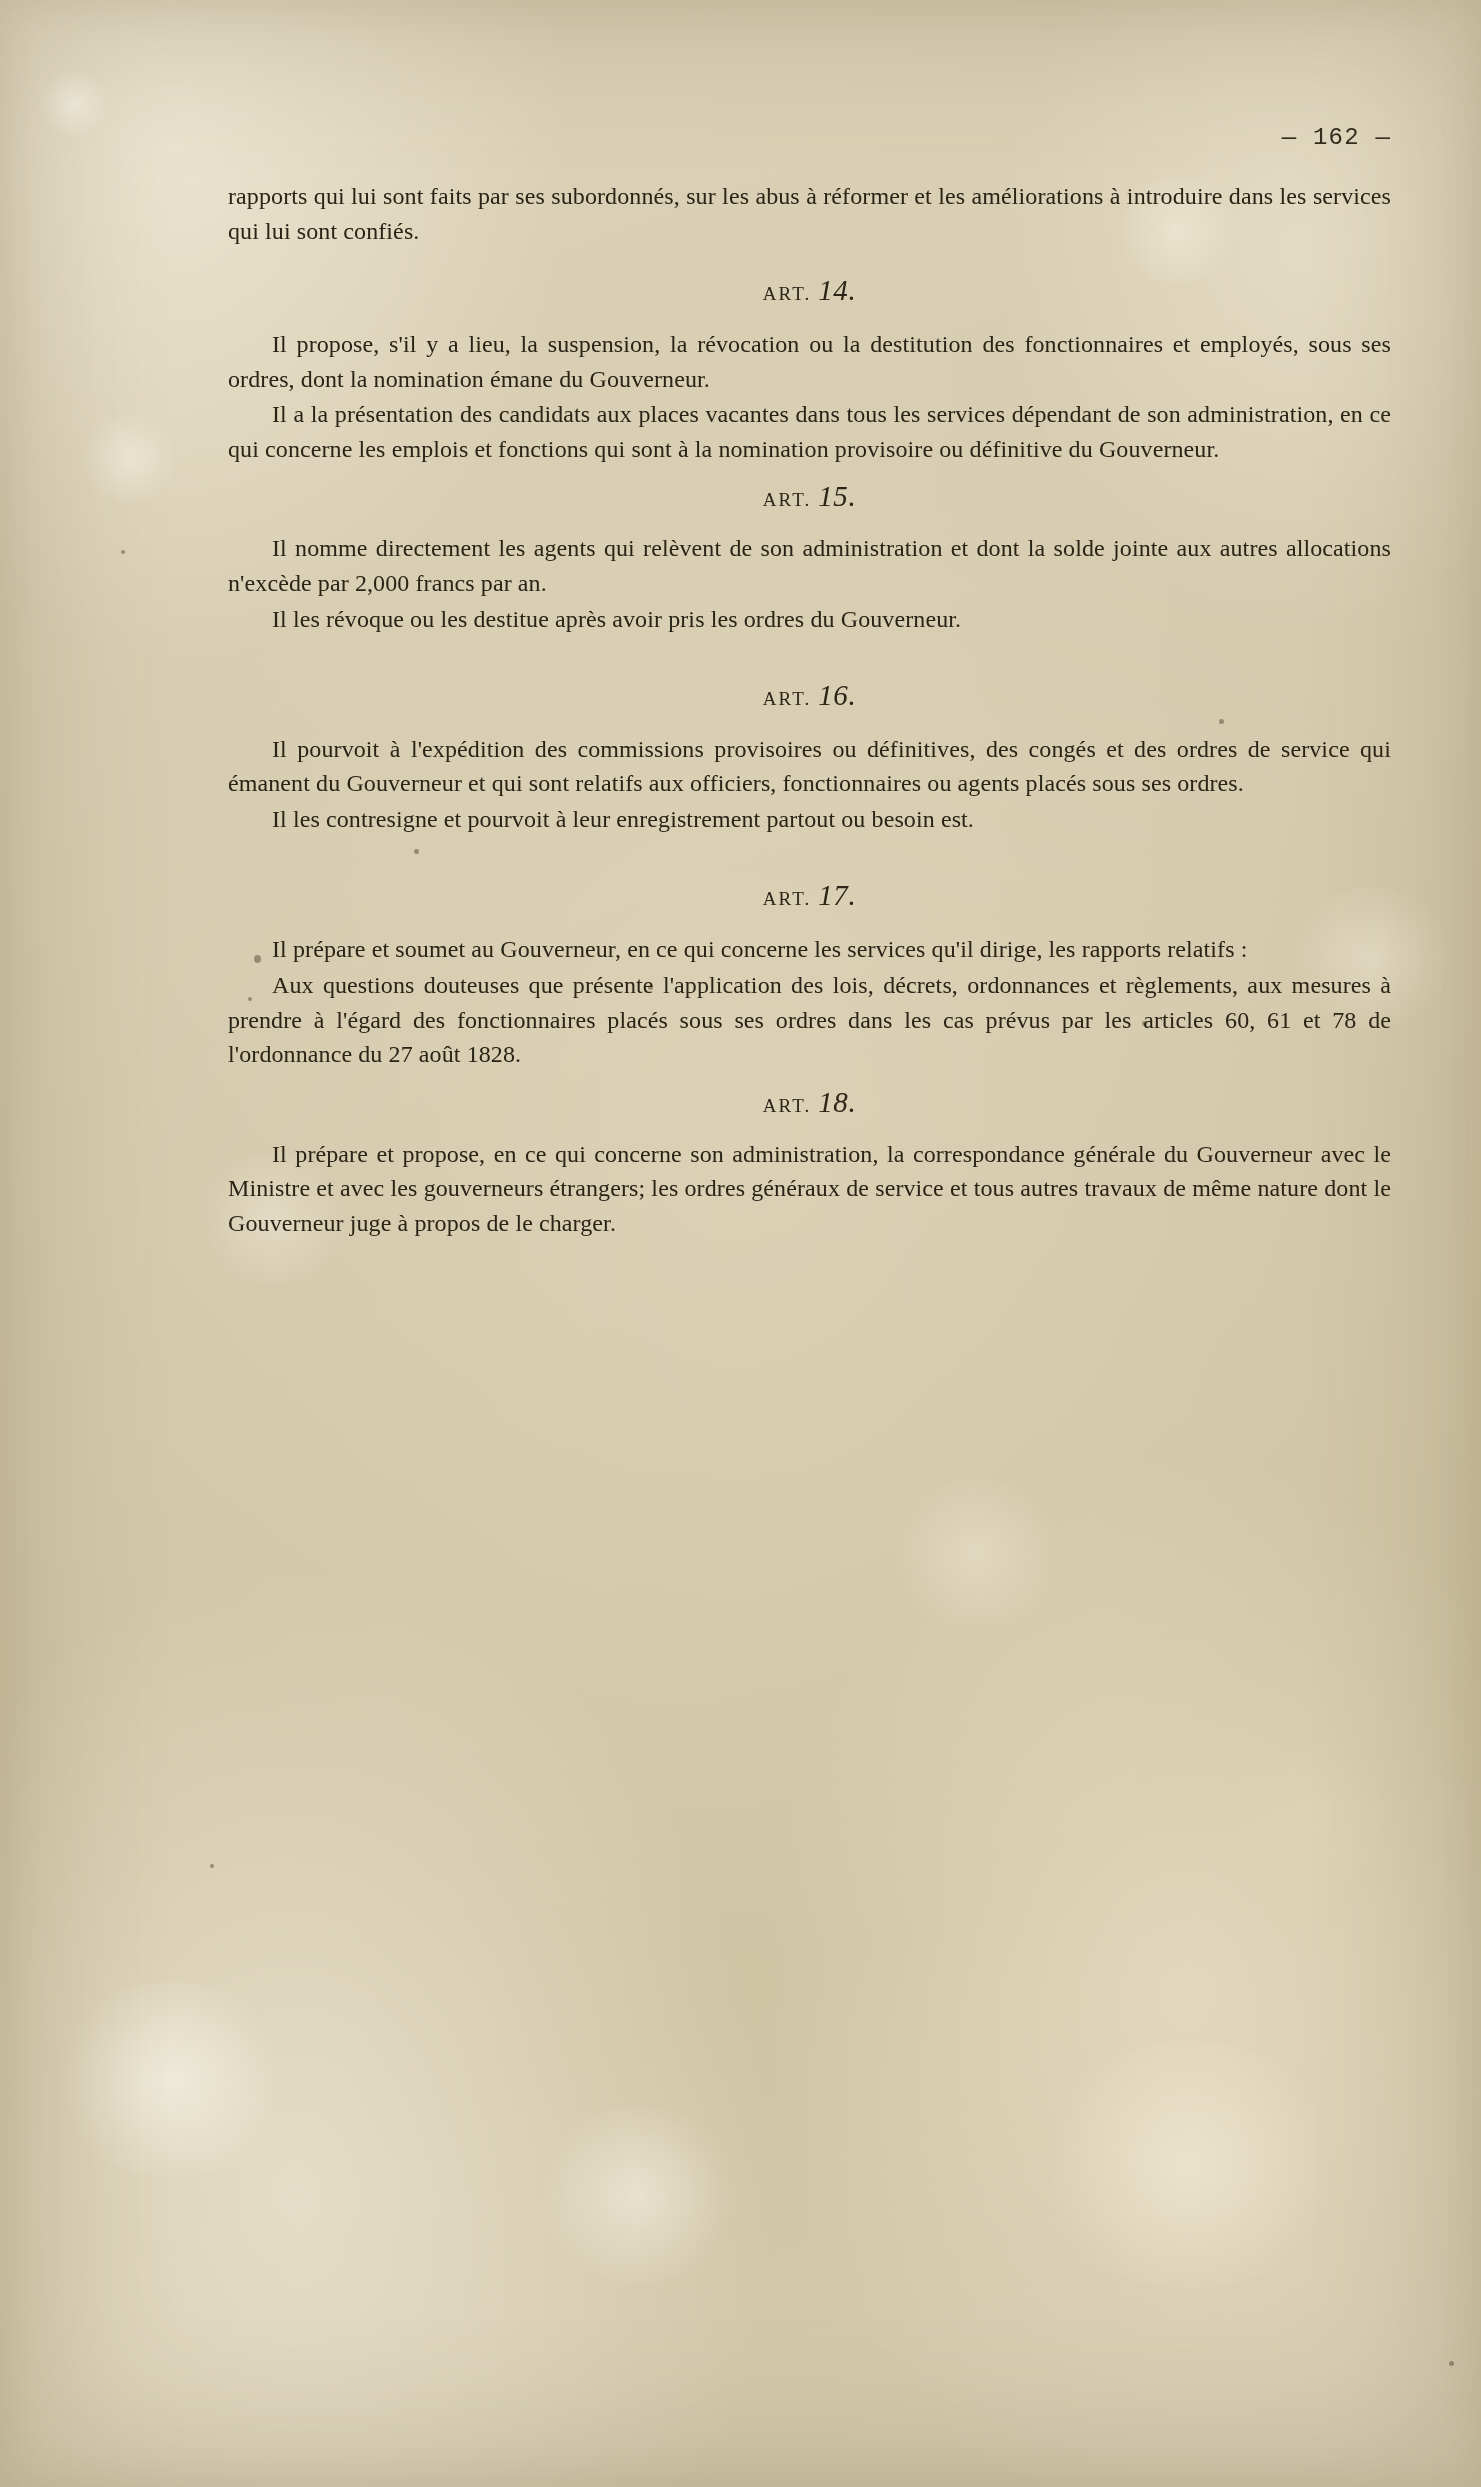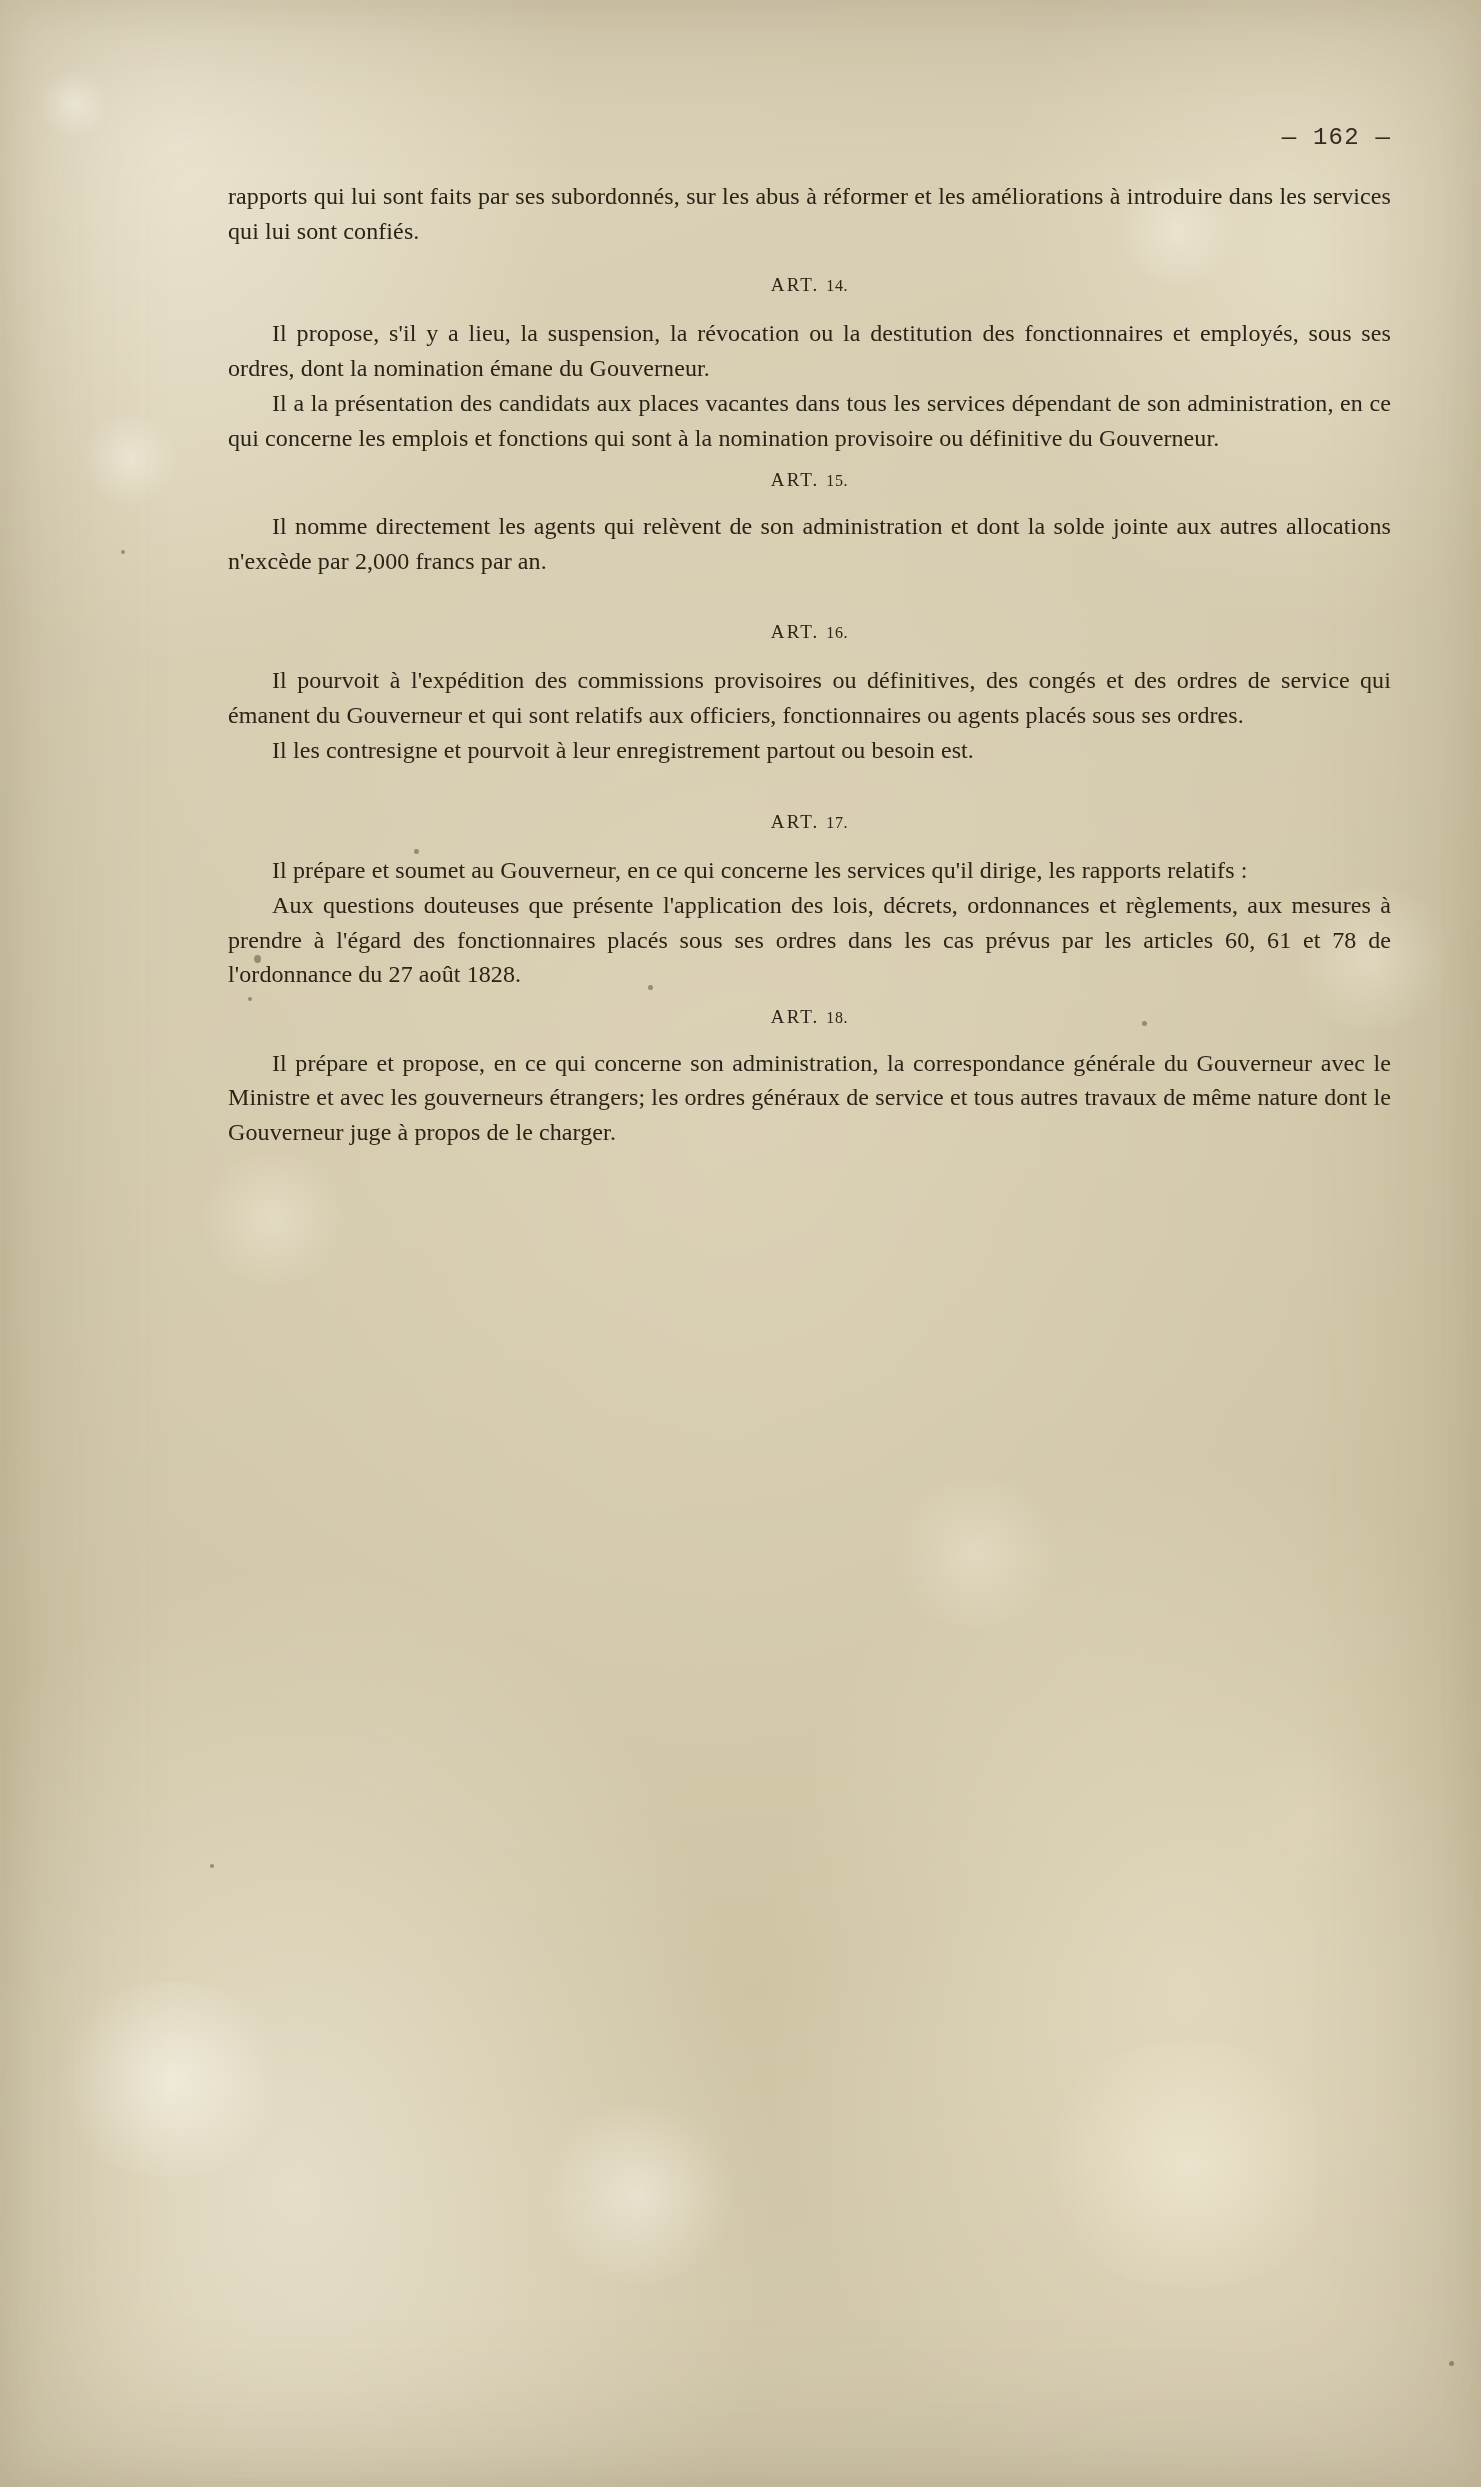--- a/index.html
+++ b/index.html
@@ -76,22 +76,23 @@
     text-indent: 44px;
   }
   .artline {
     text-align: center;
     font-size: 19px;
     letter-spacing: 2.1px;
     margin: 26px 0 20px 0;
     color: #2c2518;
   }
   .artline .num {
-    font-size: 16px;
+    font-size: 29px;
     letter-spacing: 0.6px;
+    font-style: italic;
   }
   .gap-md { height: 15.4px; }
   .artline.tight-top { margin-top: 14px; }
   .artline.tight-bot { margin-bottom: 18px; }
 </style>
 </head>
 <body>
 
 <div class="page"></div>
 
@@ -129,20 +130,21 @@
 
   <p class="para indent">Il propose, s'il y a lieu, la suspension, la révocation ou la destitution des fonctionnaires et employés, sous ses ordres, dont la nomination émane du Gouverneur.</p>
   <p class="para indent">Il a la présentation des candidats aux places vacantes dans tous les services dépendant de son administration, en ce qui concerne les emplois et fonctions qui sont à la nomination provisoire ou définitive du Gouverneur.</p>
 
   <div class="artline tight-top tight-bot">
     <span>ART.</span>
     <span class="num">15.</span>
   </div>
 
   <p class="para indent">Il nomme directement les agents qui relèvent de son administration et dont la solde jointe aux autres allocations n'excède par 2,000 francs par an.</p>
+  <p class="para indent">Il les révoque ou les destitue après avoir pris les ordres du Gouverneur.</p>
 
   <div class="gap-md"></div>
 
   <div class="artline">
     <span>ART.</span>
     <span class="num">16.</span>
   </div>
 
   <p class="para indent">Il pourvoit à l'expédition des commissions provisoires ou définitives, des congés et des ordres de service qui émanent du Gouverneur et qui sont relatifs aux officiers, fonctionnaires ou agents placés sous ses ordres.</p>
   <p class="para indent">Il les contresigne et pourvoit à leur enregistrement partout ou besoin est.</p>

